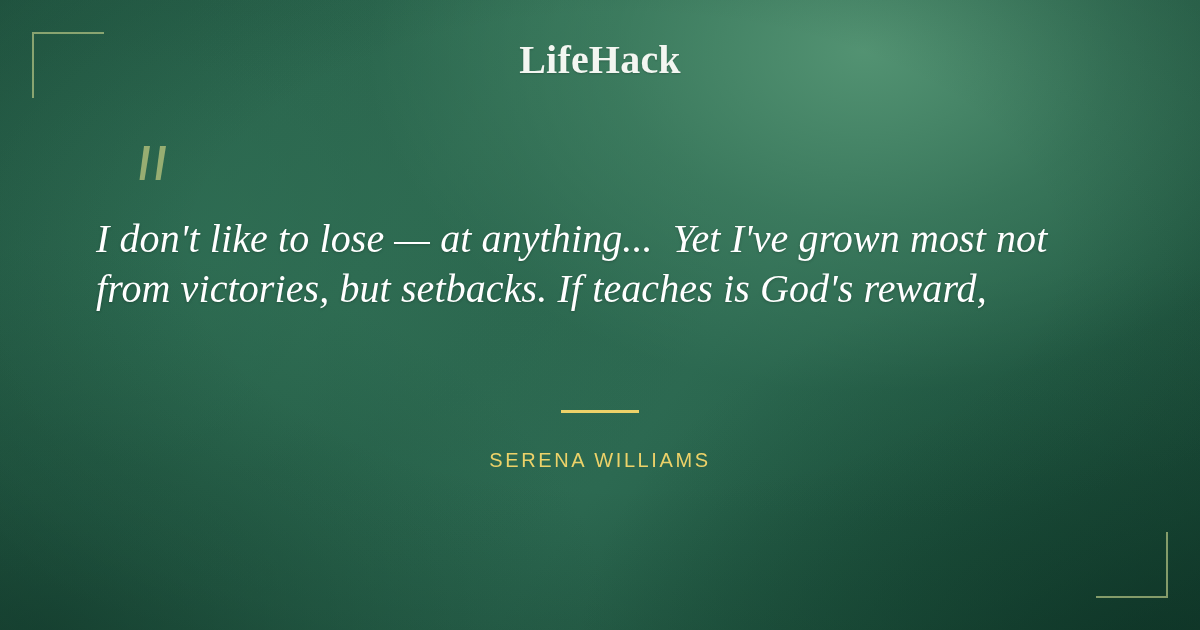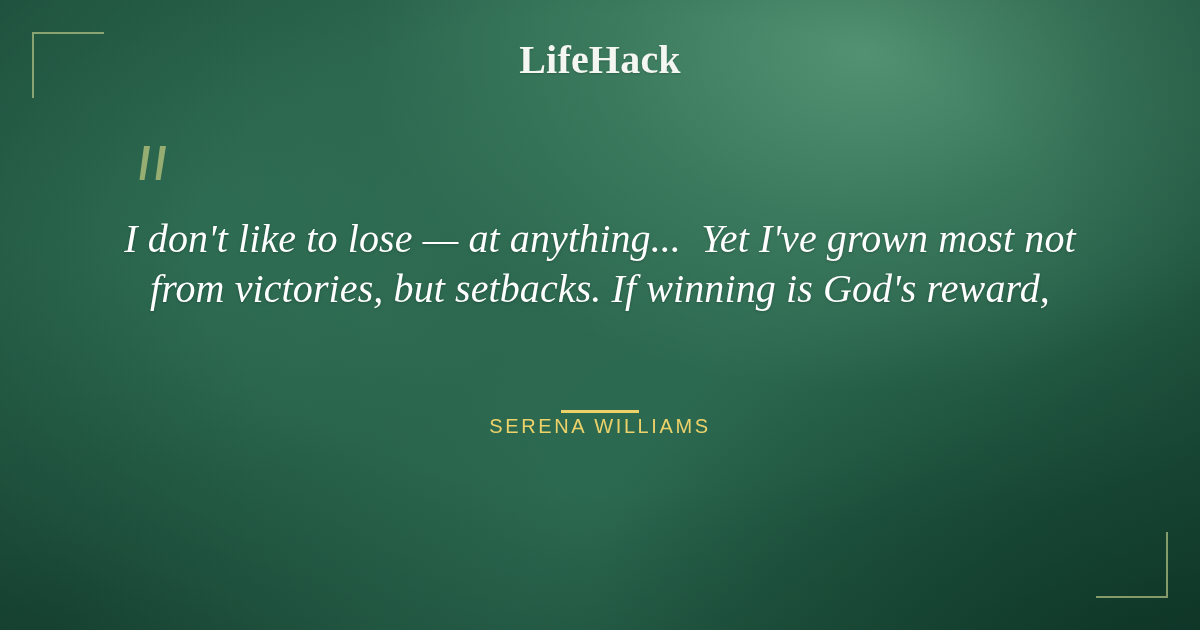--- a/index.html
+++ b/index.html
@@ -80,21 +80,20 @@
     height: 56px;
   }
   #quote-mark svg { display: block; }
 
   
   #quote-text {
     position: absolute;
     top: 214px;
     left: 96px;
     width: 1008px;
-    text-align: center;
     color: #ffffff;
     font-family: "Liberation Serif", "DejaVu Serif", serif;
     font-style: italic;
     font-size: 40px;
     line-height: 50px;
     letter-spacing: 0.1px;
     text-shadow: 0 1px 3px rgba(0,0,0,0.22);
   }
   #quote-text .line { display: block; white-space: pre; }
 
@@ -104,21 +103,21 @@
     top: 410px;
     left: 561px;
     width: 78px;
     height: 3px;
     background: #edd269;
   }
 
   
   #author-name {
     position: absolute;
-    top: 414px;
+    top: 448px;
     left: 0;
     right: 0;
     text-align: center;
     color: #edd269;
     font-family: "Liberation Sans", sans-serif;
     font-size: 20px;
     font-weight: 500;
     letter-spacing: 2.6px;
     line-height: 24px;
   }
@@ -137,20 +136,20 @@
 
   <div id="quote-mark">
     <svg width="54" height="56" viewBox="0 0 54 56" xmlns="http://www.w3.org/2000/svg" aria-hidden="true">
       <path d="M16 4 L22 4 L16.5 38 L11.5 38 Z" fill="#97ae72"></path>
       <path d="M32 4 L38 4 L32.5 38 L27.5 38 Z" fill="#97ae72"></path>
     </svg>
   </div>
 
   <div id="quote-text">
     <span class="line">I don't like to lose — at anything...  Yet I've grown most not</span>
-    <span class="line">from victories, but setbacks. If winning is God's reward,</span>
+    <span class="line">from victories, but setbacks. If teaches is God's reward,</span>
   </div>
 
   <div id="attribution-divider"></div>
 
   <div id="author-name">SERENA WILLIAMS</div>
 
 </div>
 
 </body></html>

